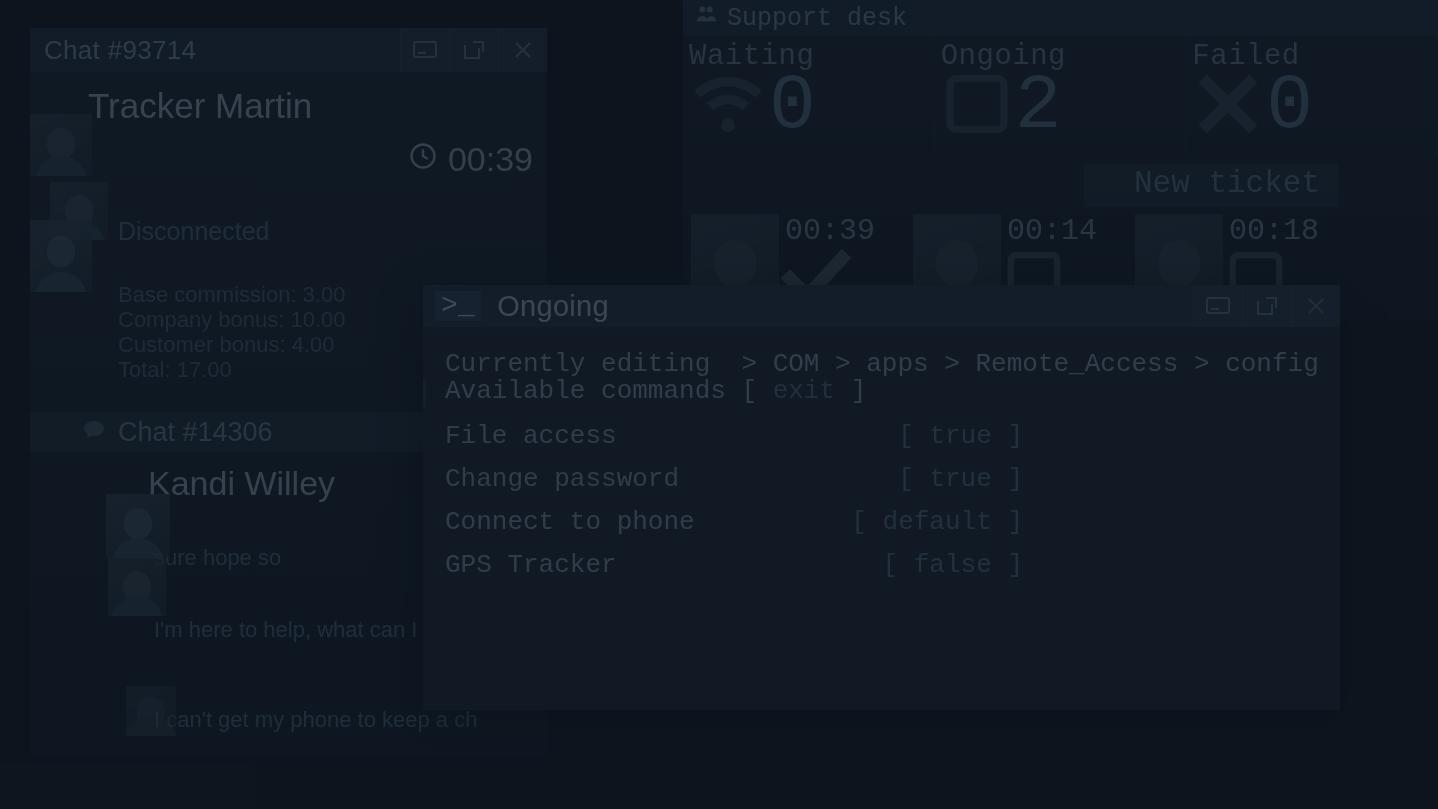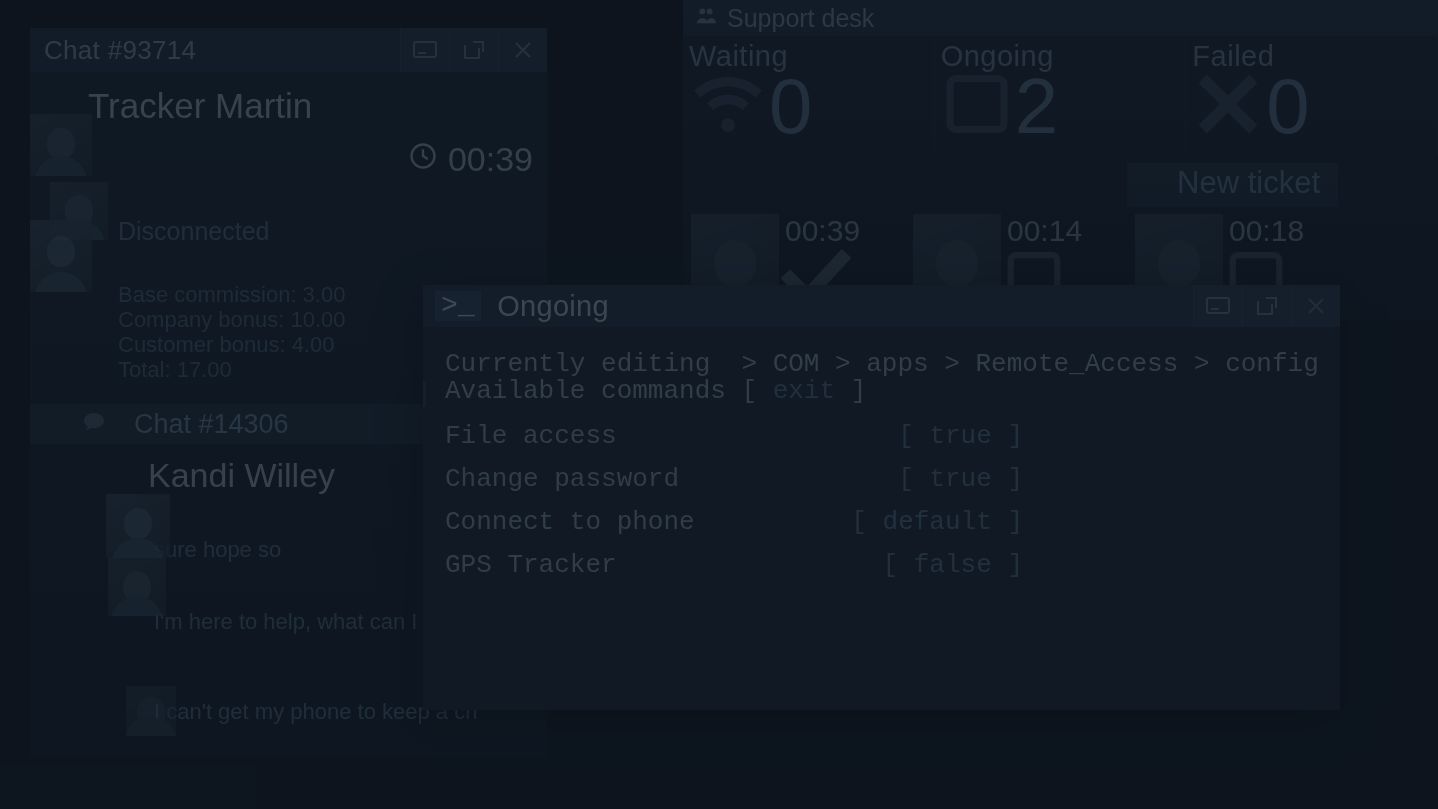--- a/index.html
+++ b/index.html
@@ -42,20 +42,21 @@
   }
   .win-btn svg { opacity: .55; }
 
   
   #supportdesk {
     position: absolute;
     left: 683px; top: 0px; width: 755px; height: 320px;
     background: linear-gradient(180deg, rgba(34,56,78,0.55) 0%, rgba(26,44,62,0.45) 100%);
     z-index: 5;
     overflow: hidden;
+    font-family: Liberation Mono, monospace;
   }
   #sd-head {
     display: flex; align-items: center; gap: 10px;
     height: 36px; padding-left: 12px;
     background: rgba(46,74,99,0.45);
     color: #7d98ae; font-size: 25px;
   }
   #sd-stats { display: flex; height: 120px; }
   .sd-stat {
     flex: 1; position: relative;
@@ -140,23 +141,23 @@
   }
   .chat-status {
     color: #55748d; font-size: 25px;
     padding: 38px 0 0 88px;
   }
   .chat-commission {
     padding: 36px 0 0 88px;
     color: #4d6a82; font-size: 22px; line-height: 25px;
   }
   .chat-sep {
-    margin-top: 22px; height: 40px;
+    margin-top: 30px; height: 40px;
     background: rgba(58,88,114,0.30);
-    display: flex; align-items: center; gap: 28px;
+    display: flex; align-items: center; gap: 12px;
     padding-left: 52px;
     color: #7491a8; font-size: 27px;
   }
   .chat-msg-name {
     color: #a5bcd0; font-size: 34px;
     padding: 12px 0 0 118px;
   }
   .chat-msg {
     color: #55748d; font-size: 22px;
     padding-left: 124px;

